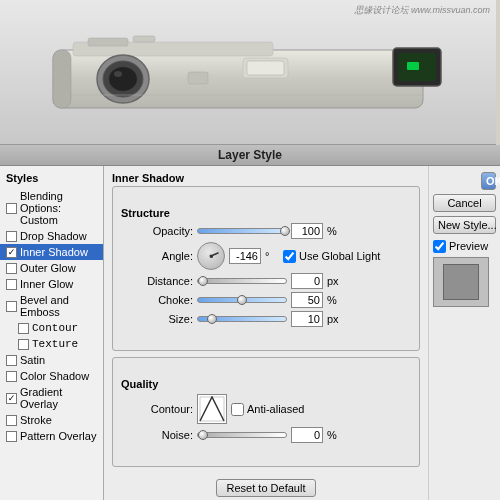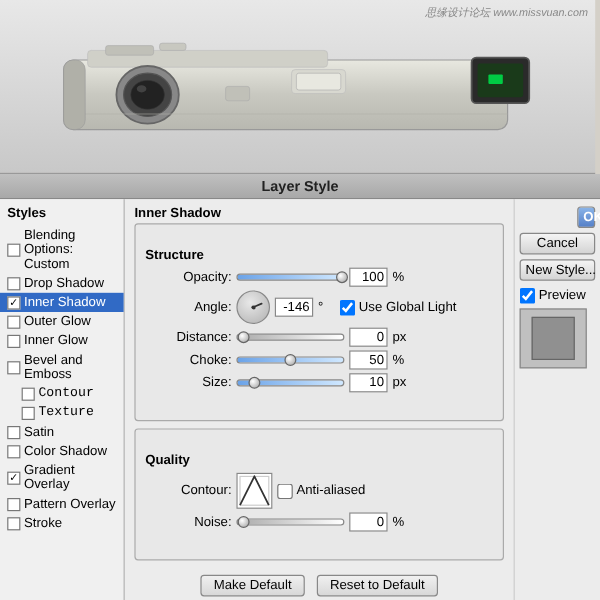--- a/index.html
+++ b/index.html
@@ -448,25 +448,25 @@
         <li>
           <span class="checkbox-box"></span>
           <span>Color Shadow</span>
         </li>
         <li>
           <span class="checkbox-box checked">✓</span>
           <span>Gradient Overlay</span>
         </li>
         <li>
           <span class="checkbox-box"></span>
+          <span>Stroke</span>
+        </li>
+        <li>
+          <span class="checkbox-box"></span>
           <span>Pattern Overlay</span>
-        </li>
-        <li>
-          <span class="checkbox-box"></span>
-          <span>Stroke</span>
         </li>
 
       </ul>
     </div>
 
     <div class="middle-panel">
 
       <div class="section-title">Inner Shadow</div>
 
       <div class="section-box">
@@ -550,21 +550,20 @@
           <div class="slider-track" style="min-width:80px;flex:1;max-width:90px;">
             <div class="slider-handle" style="left:0px;"></div>
           </div>
           <input class="number-input" type="text" value="0" style="">
           <span class="unit-label">%</span>
         </div>
 
       </div>
 
       <div class="bottom-buttons">
-        <button class="btn">Make Default</button>
         <button class="btn">Reset to Default</button>
       </div>
 
     </div>
 
     <div class="right-panel">
       <button class="right-btn primary">OK</button>
       <button class="right-btn">Cancel</button>
       <button class="right-btn">New Style...</button>
 

